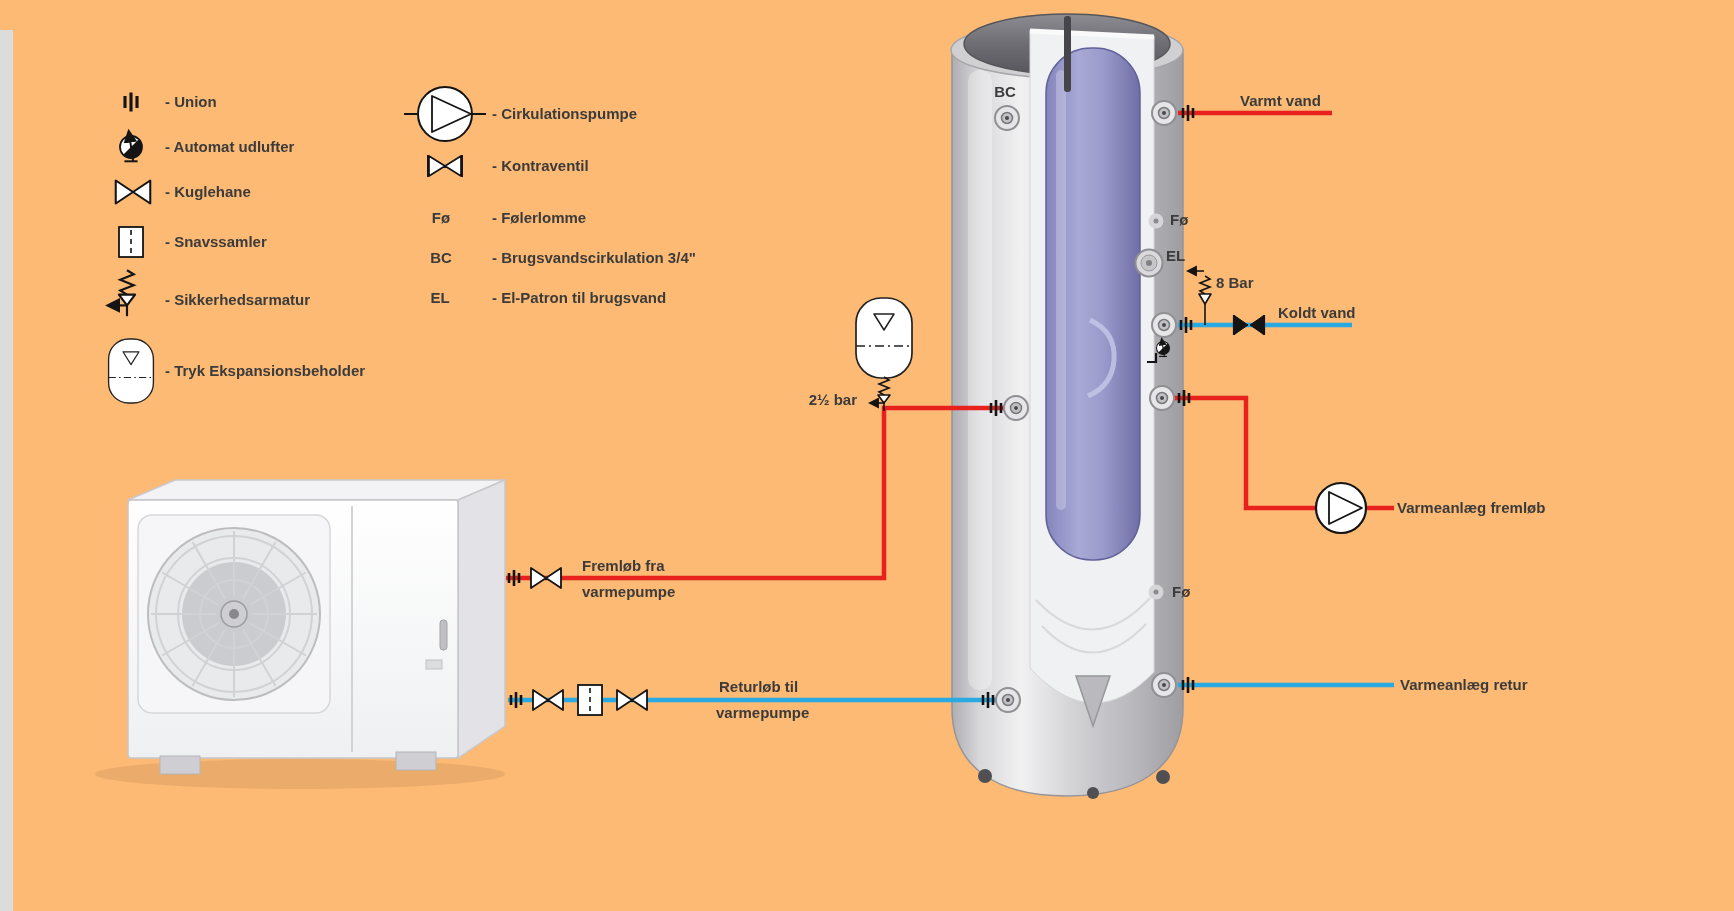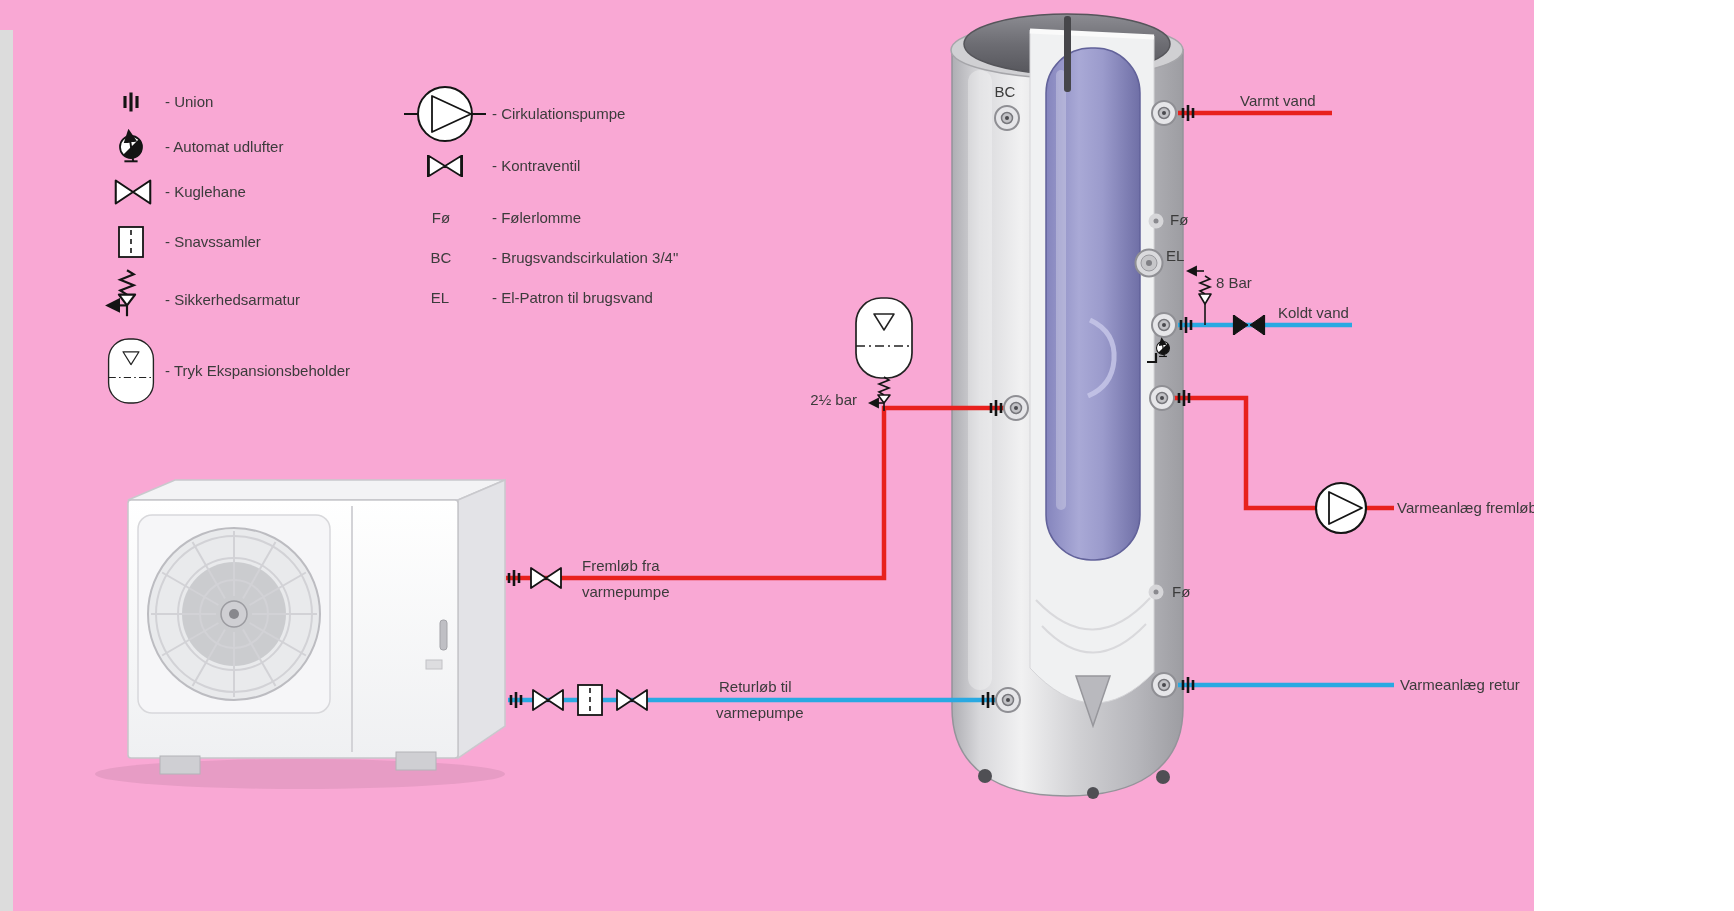--- a/index.html
+++ b/index.html
@@ -1,16 +1,16 @@
 <!DOCTYPE html>
 <html style="--hot: #e8211d; --cold: #29a9e2;"><head>
 <meta charset="utf-8">
 <style>
   html,body{margin:0;padding:0;background:#ffffff;}
-  .canvas{position:relative;width:1534px;height:911px;background:#f9a8d4;overflow:hidden;font-family:"Liberation Sans","DejaVu Sans",sans-serif;}
+  .canvas{position:relative;width:1734px;height:911px;background:#fdba74;overflow:hidden;font-family:"Liberation Sans","DejaVu Sans",sans-serif;font-weight:bold;}
   svg{position:absolute;left:0;top:0;}
   text{font-family:"Liberation Sans","DejaVu Sans",sans-serif;font-size:15px;fill:#3b3b3b;}
   .pipe-hot{stroke:var(--hot,#e8211d);stroke-width:4.5;fill:none;}
   .pipe-cold{stroke:var(--cold,#29a9e2);stroke-width:4.5;fill:none;}
   .thin{stroke:#141414;stroke-width:1.6;fill:none;}
 </style>
 </head>
 <body>
 
 <div class="canvas">

